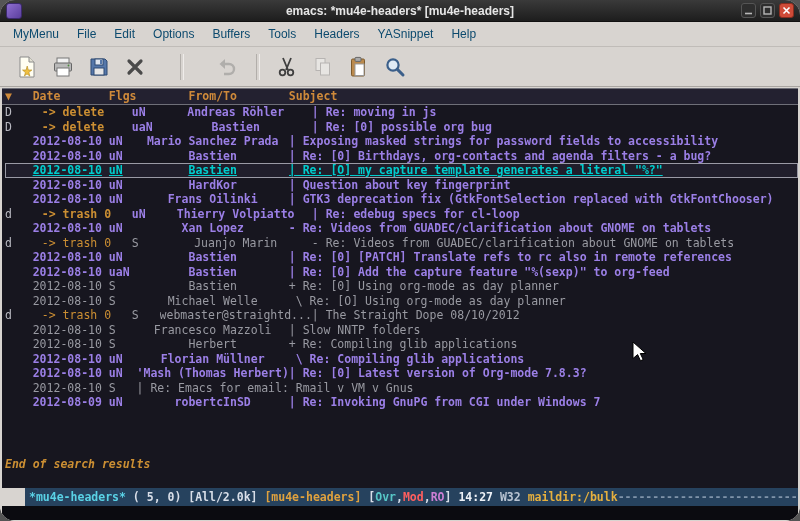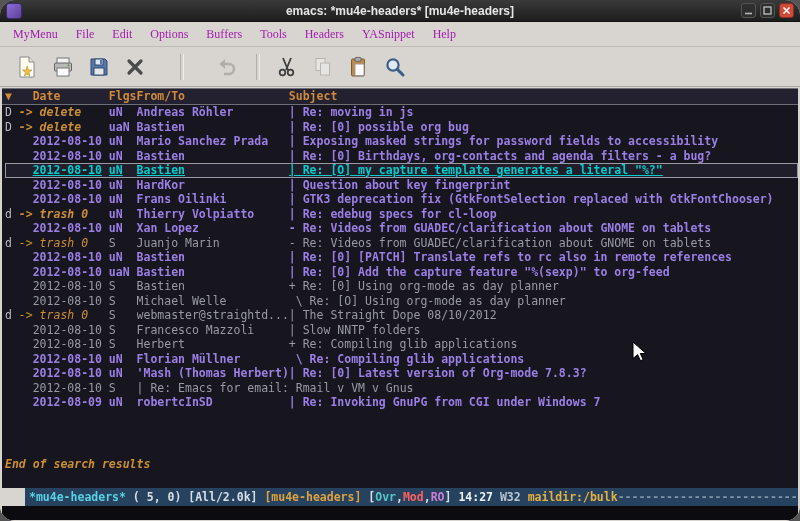--- a/index.html
+++ b/index.html
@@ -15,21 +15,21 @@
             border:1px solid #3c2a6e;}
   .title{position:absolute;left:0;right:0;text-align:center;color:#e6e6e6;
          font-size:12px;font-weight:bold;pointer-events:none;}
   .win-buttons{margin-left:auto;display:flex;gap:4px;margin-right:6px;z-index:2;}
   .wbtn{width:15px;height:15px;border-radius:3px;display:flex;align-items:center;
         justify-content:center;box-sizing:border-box;}
   .wbtn.dark{background:#2e2e2e;border:1px solid #555;}
   .wbtn.close{background:#cf4b38;border:1px solid #8a2d1f;}
   
   .menubar{height:24px;line-height:24px;background:var(--chrome-bg);
-           border-bottom:1px solid #c0bcb8;padding-left:4px;font-size:12px;color:#a21caf;font-family:Liberation Serif, serif;}
+           border-bottom:1px solid #c0bcb8;padding-left:4px;font-size:12px;color:#0c4a6e;}
   .menu-item{display:inline-block;padding:0 9px;cursor:default;}
   
   .toolbar{height:40px;background:var(--chrome-bg);display:flex;align-items:center;
            padding-left:10px;border-bottom:1px solid #a9a5a1;box-sizing:border-box;}
   .tbtn{width:34px;height:32px;border:none;background:transparent;margin-right:2px;
         display:flex;align-items:center;justify-content:center;padding:0;}
   .tbtn svg{width:24px;height:24px;}
   .tbtn.disabled{opacity:.42;}
   .tsep{width:2px;height:26px;margin:0 10px;border-left:1px solid #b2aeaa;
         border-right:1px solid #efecea;}
@@ -40,27 +40,27 @@
          font-family:"DejaVu Sans Mono",monospace;font-size:11.5px;line-height:14.5px;}
   .buffer{flex:1 1 auto;background:var(--buffer-bg);overflow:hidden;padding-left:3px;}
   .header-line{display:flex;background:var(--headerline-bg);color:var(--header-fg);
                font-weight:bold;border-top:1px solid #6f6f78;border-bottom:1px solid #6f6f78;
                margin-left:-3px;padding-left:3px;height:15px;line-height:14px;}
   .col{white-space:pre;flex:0 0 auto;box-sizing:border-box;overflow:hidden;}
   .col.mark{width:2ch;}
   .col.date{width:13ch;}
   .col.date.normal{padding-left:2ch;}
   .col.flags{width:4ch;}
-  .col.from{width:22ch;}
+  .col.from{width:22ch;text-align:center;}
   .col.subject{flex:1 1 auto;}
   .row{display:flex;height:14.5px;}
   .row.unread{color:var(--unread);font-weight:bold;}
   .row.seen{color:var(--seen);}
   .row .col.mark{color:var(--mark-fg);font-weight:normal;}
-  .row .col.date.action{color:var(--action);font-style:italic;}
+  .row .col.date.action{color:var(--action);margin-left:23px;}
   .row.current{color:var(--current);font-weight:bold;background:#201e2b;
                outline:1px solid #9a9aa5;outline-offset:-1px;}
   .row.current .col{text-decoration:underline;color:var(--current);}
   .footer{color:var(--action);font-style:italic;font-weight:bold;height:14.5px;white-space:pre;margin-top:47px;}
   
   .modeline{height:18px;line-height:18px;background:var(--modeline-bg);
             font-weight:bold;white-space:pre;overflow:hidden;padding-left:4px;margin-left:23px;}
   .modeline span{white-space:pre;}
   .echo{height:14px;background:var(--echo-bg);}
   

